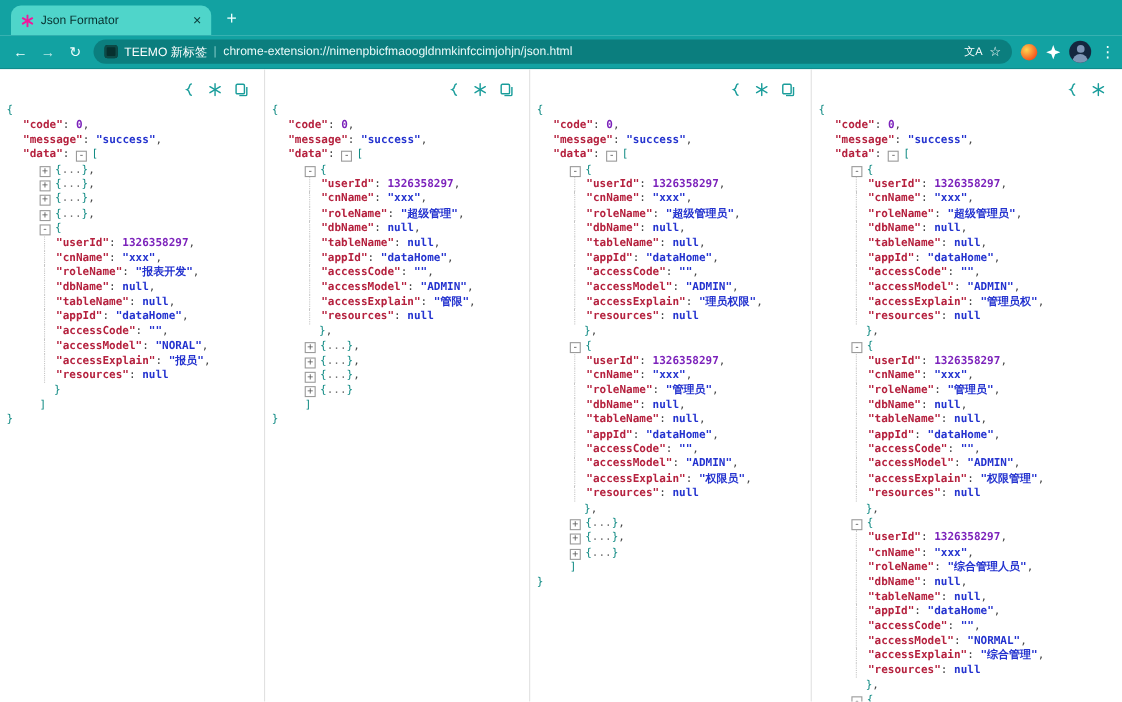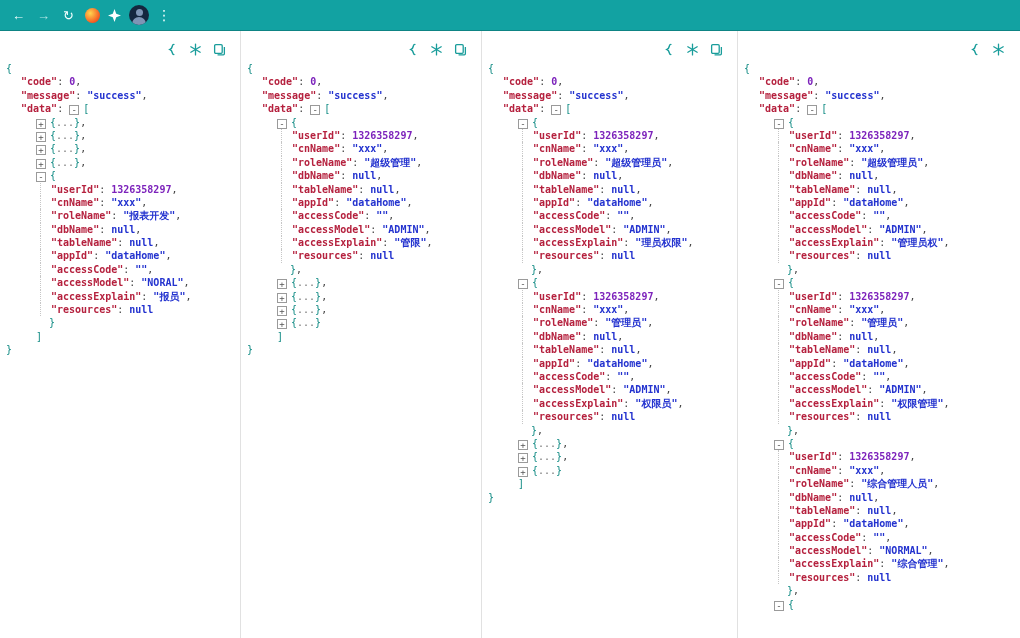--- a/index.html
+++ b/index.html
@@ -60,25 +60,49 @@
   .jb{color:var(--jbrace)}
   .jp{color:#444}
   .jd{color:#777}
   .vl{position:absolute;top:0;bottom:0;width:0;border-left:1px dotted #c6c6c6}
 </style>
 </head>
 <body>
 
 <div class="window">
 
+  <div class="tabstrip">
+    <div class="tab">
+      <span class="tab-fav">
+          <svg viewBox="0 0 12 12">
+            <g stroke="currentColor" stroke-width="1.7" stroke-linecap="round">
+              <line x1="6" y1="1" x2="6" y2="11"></line>
+              <line x1="1.7" y1="3.5" x2="10.3" y2="8.5"></line>
+              <line x1="10.3" y1="3.5" x2="1.7" y2="8.5"></line>
+            </g>
+          </svg>
+        </span>
+      <span class="tab-title">Json Formator</span>
+      <span class="tab-close">×</span>
+    </div>
+    <div class="newtab">+</div>
+  </div>
 
   <div class="navbar">
     <span class="nav-btn">←</span>
     <span class="nav-btn dim">→</span>
     <span class="nav-btn">↻</span>
+    <div class="addressbar">
+      <span class="pin-icon"></span>
+      <span class="bookmark-label">TEEMO 新标签</span>
+      <span class="url-sep">|</span>
+      <span class="url">chrome-extension://nimenpbicfmaoogldnmkinfccimjohjn/json.html</span>
+      <span class="abar-icon">文A</span>
+      <span class="abar-icon star">☆</span>
+    </div>
     <span class="ext-orange"></span>
     <span class="ext-white">
         <svg viewBox="0 0 12 12" fill="#ffffff">
           <path d="M6 0l1.6 4.4L12 6 7.6 7.6 6 12 4.4 7.6 0 6l4.4-1.6z"></path>
         </svg>
       </span>
     <span class="avatar">
         <i class="av-head"></i>
         <i class="av-body"></i>
       </span>

